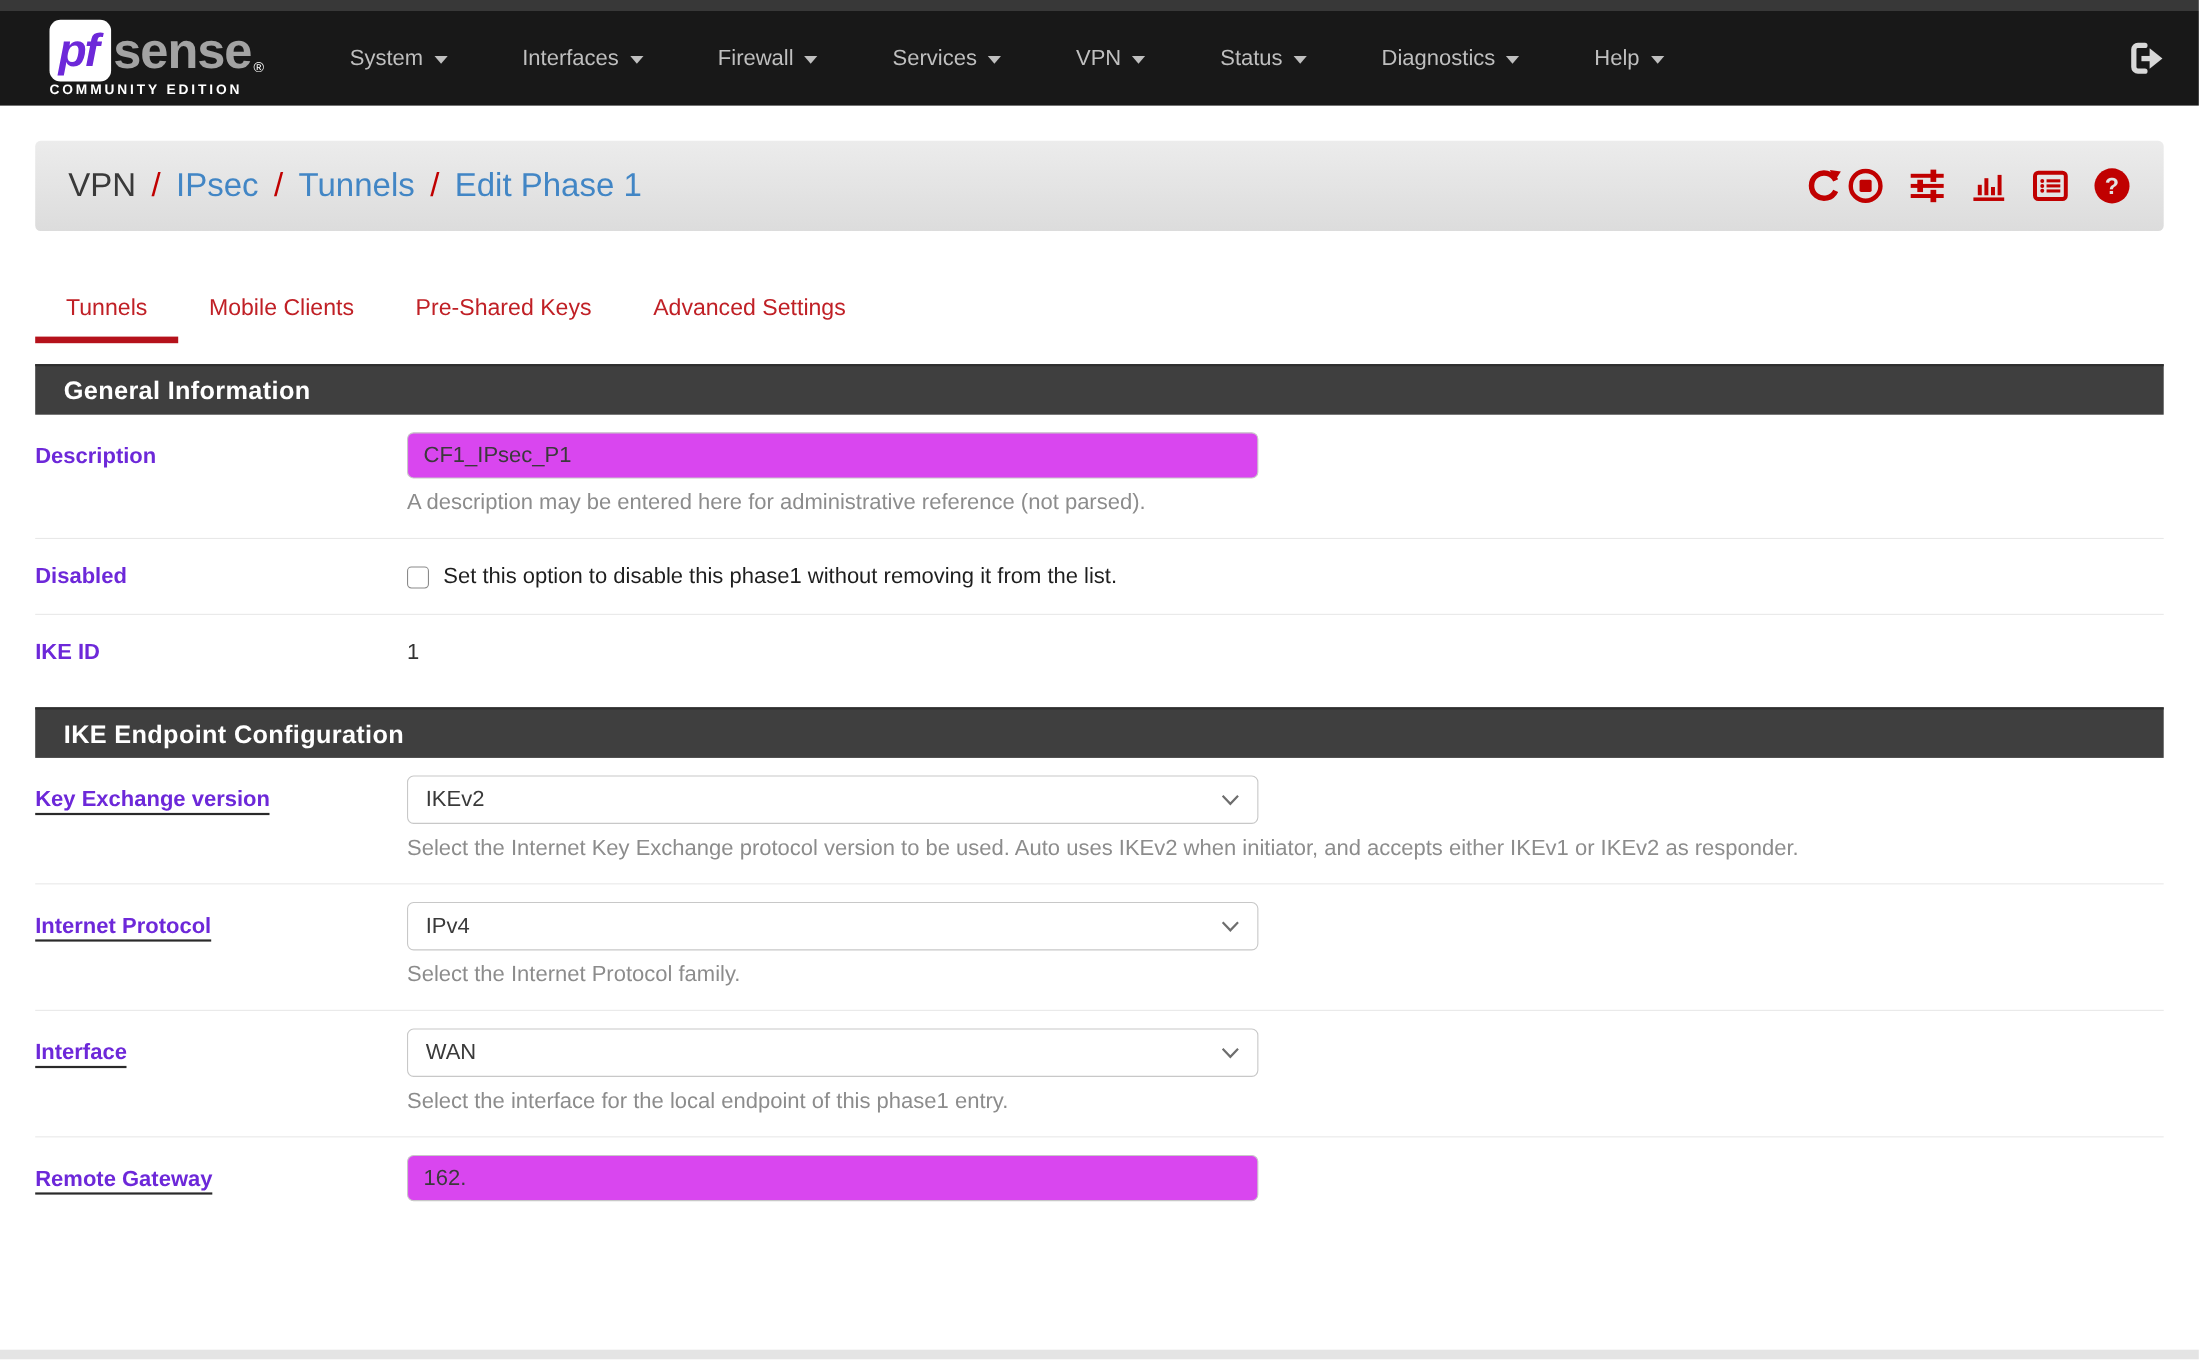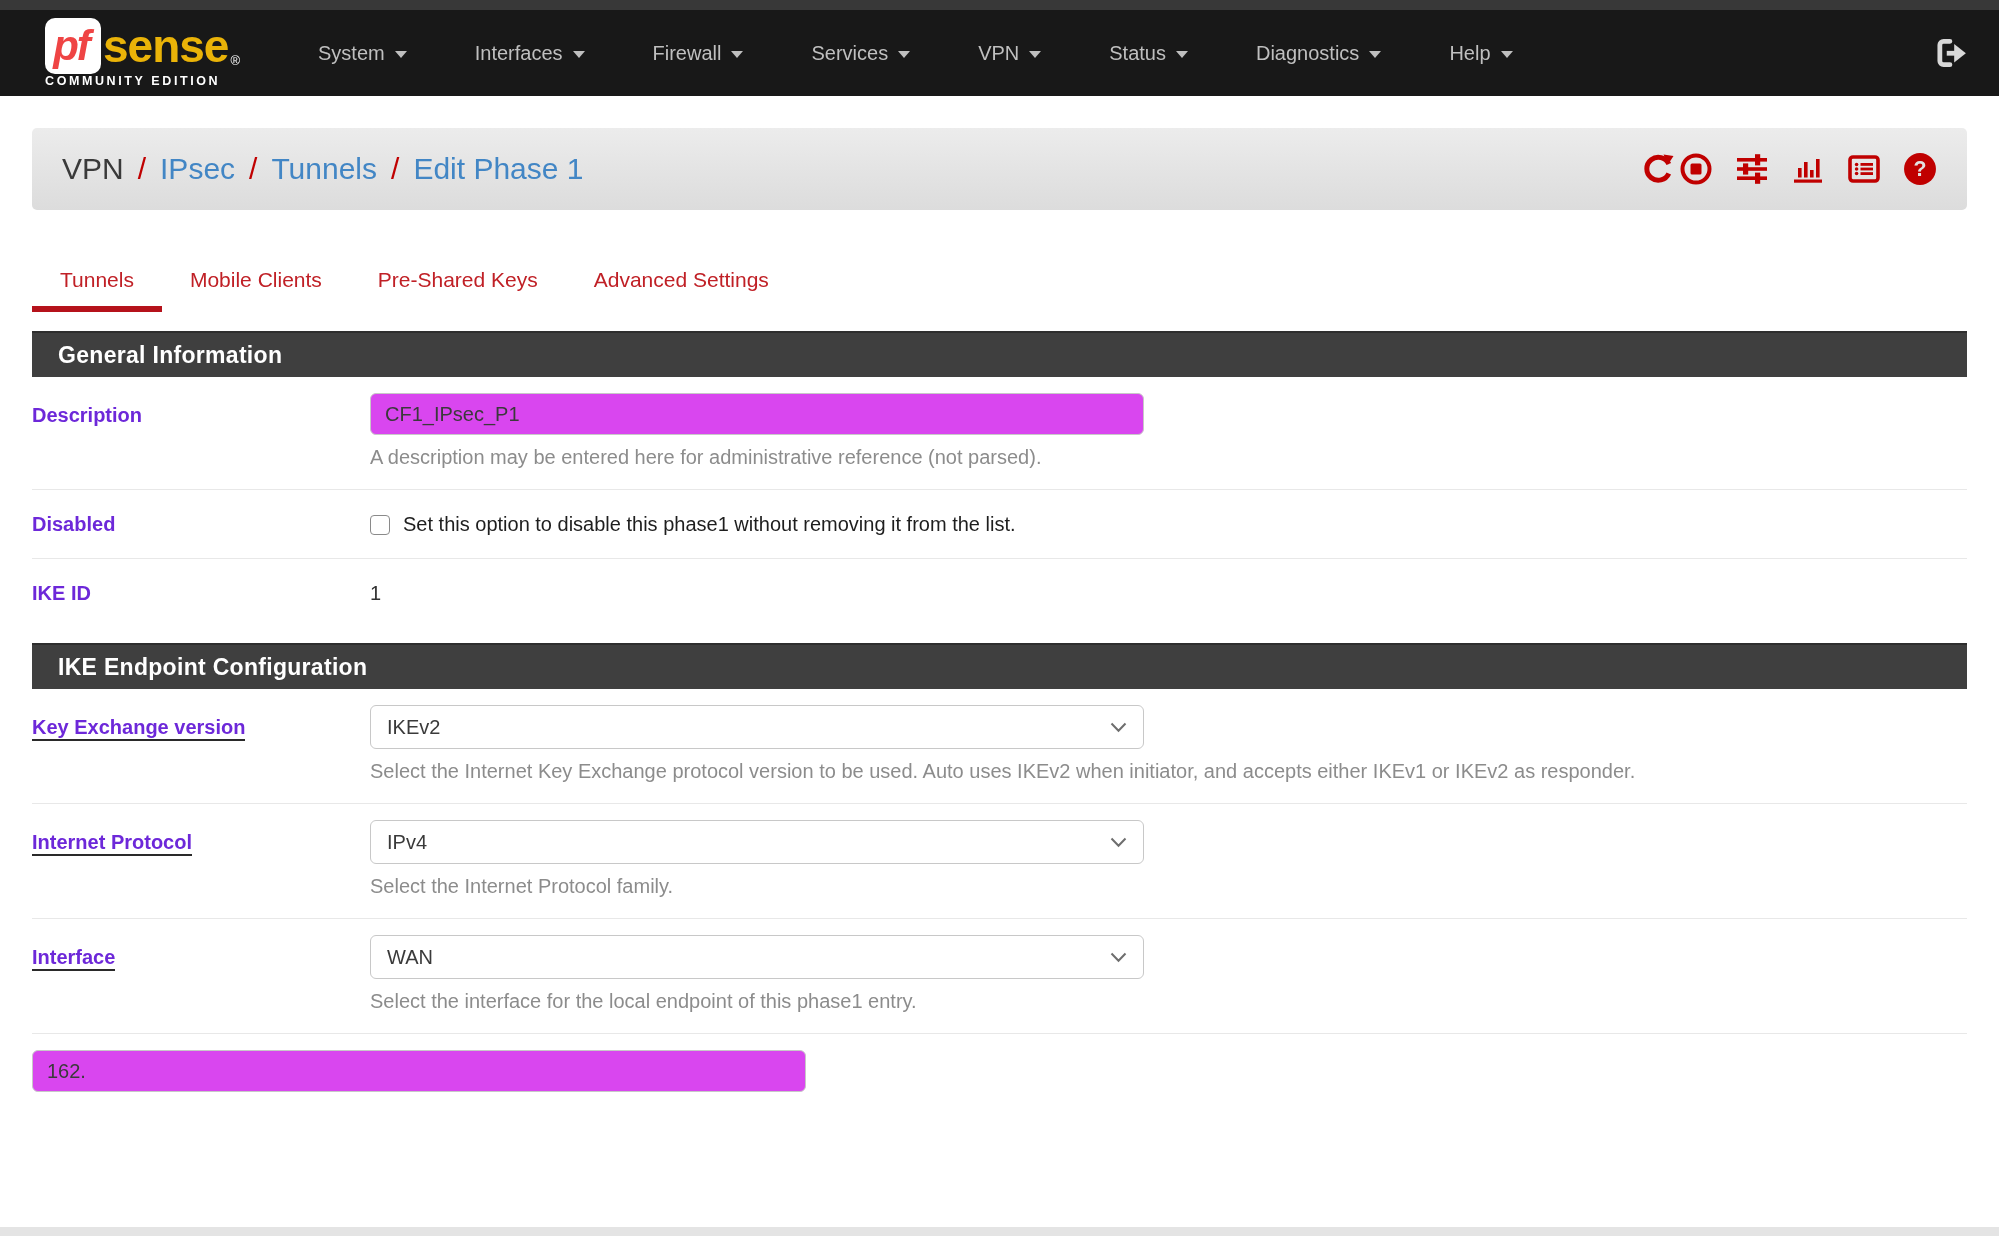--- a/index.html
+++ b/index.html
@@ -6,22 +6,22 @@
   html,body { width:1999px; height:1236px; overflow:hidden; background:#ffffff;
               font-family:"Liberation Sans","DejaVu Sans",sans-serif; }
   .page { width:1999px; height:1236px; display:flex; flex-direction:column; }
 
   
   .topstrip { height:10px; background:#383838; }
   .navbar { height:86px; background:#181818; display:flex; align-items:center; padding:0 30px 0 45px; }
   .brand { display:flex; flex-direction:column; justify-content:center; text-decoration:none; margin-right:78px; }
   .brand-row { display:flex; align-items:center; }
   .pfbox { width:56px; height:56px; background:#ffffff; border-radius:10px; display:flex; align-items:center; justify-content:center; }
-  .pfbox span { font-size:42px; font-weight:bold; font-style:italic; color:#ef4444; letter-spacing:-2px; padding-right:4px; }
-  .sense { font-size:46px; font-weight:bold; color:#eab308; letter-spacing:-1px; margin-left:2px; }
+  .pfbox span { font-size:42px; font-weight:bold; font-style:italic; color:#6d28d9; letter-spacing:-2px; padding-right:4px; }
+  .sense { font-size:46px; font-weight:bold; color:#a3a3a3; letter-spacing:-1px; margin-left:2px; }
   .reg { font-size:13px; color:#ffffff; align-self:flex-end; margin:0 0 6px 2px; }
   .brand-sub { font-size:12.5px; color:#ffffff; letter-spacing:2.6px; margin-top:0; font-weight:bold; }
   .menu { list-style:none; display:flex; align-items:center; column-gap:68px; flex:1; }
   .menu li { color:#bfbfbf; font-size:20px; cursor:pointer; white-space:nowrap; display:flex; align-items:center; }
   .caret { display:inline-block; width:0; height:0; border-left:6px solid transparent; border-right:6px solid transparent; border-top:7px solid #bfbfbf; margin-left:10px; margin-top:3px; }
   .nav-right { margin-left:auto; display:flex; align-items:center; }
 
   
   .crumb-wrap { margin:32px 32px 0 32px; height:82px; background:linear-gradient(180deg,#ececec 0%,#dcdcdc 100%);
                 border-radius:5px; display:flex; align-items:center; padding:0 30px; }
@@ -271,20 +271,21 @@
               <polyline points="1.5,1.5 8.5,8.8 15.5,1.5" fill="none" stroke="#6e6e6e" stroke-width="2"></polyline>
             </svg>
         </div>
         <div class="help">
             <span>Select the interface for the local endpoint of this phase1 entry.</span>
           </div>
       </div>
     </div>
 
     <div class="row">
+      <div class="row-label"><span class="u">Remote Gateway</span></div>
       <div class="row-content">
         <input class="text-input" type="text" value="162." style="">
       </div>
     </div>
   </section>
 
   <div class="bottom-strip"></div>
 </div>
 
 </body></html>

